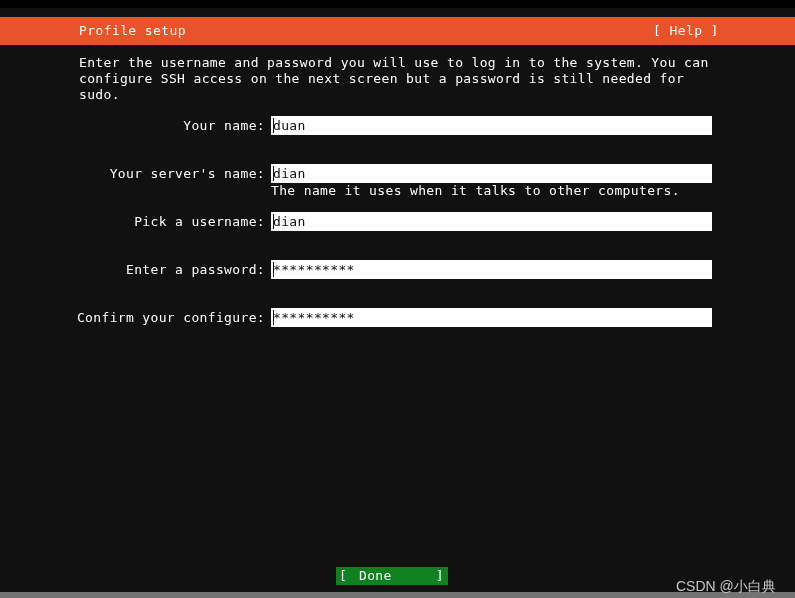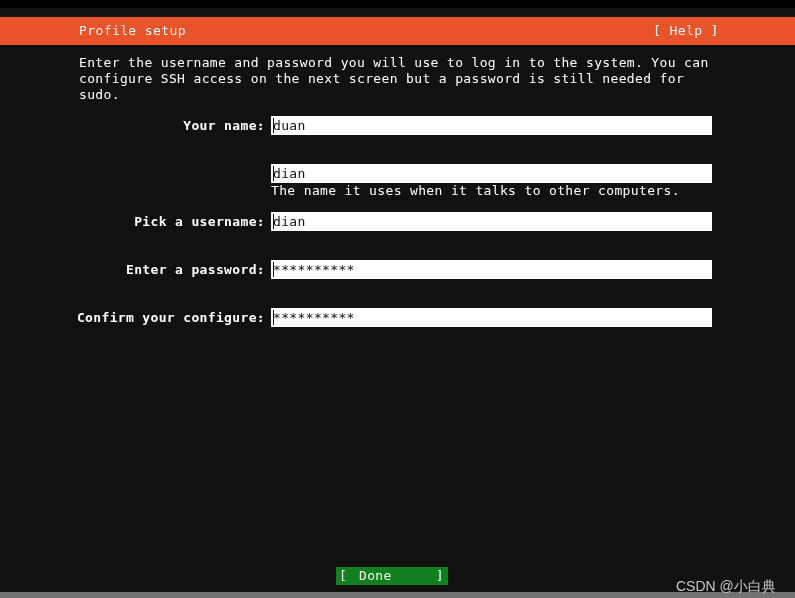--- a/index.html
+++ b/index.html
@@ -92,21 +92,20 @@
     position: absolute;
     left: 0;
     top: 5px;
     width: 265px;
     text-align: right;
     font-size: 13px;
     line-height: 16px;
     letter-spacing: 0.35px;
     color: #ffffff;
     white-space: pre;
-    font-weight: bold;
   }
   .field-input {
     position: absolute;
     left: 271px;
     top: 3px;
     width: 441px;
     height: 19px;
     background: #ffffff;
     color: #111111;
     border: 0;
@@ -198,20 +197,21 @@
     <div id="intro">Enter the username and password you will use to log in to the system. You can configure SSH access on the next screen but a password is still needed for sudo.</div>
 
     <div id="form">
 
       <div class="field-row">
         <div class="field-label">Your name:</div>
         <div class="field-input"><span class="caret"></span><span>duan</span></div>
       </div>
 
       <div class="field-row">
+        <div class="field-label">Your server's name:</div>
         <div class="field-input"><span class="caret"></span><span>dian</span></div>
         <div class="field-hint">The name it uses when it talks to other computers.</div>
       </div>
 
       <div class="field-row">
         <div class="field-label">Pick a username:</div>
         <div class="field-input"><span class="caret"></span><span>dian</span></div>
       </div>
 
       <div class="field-row">

